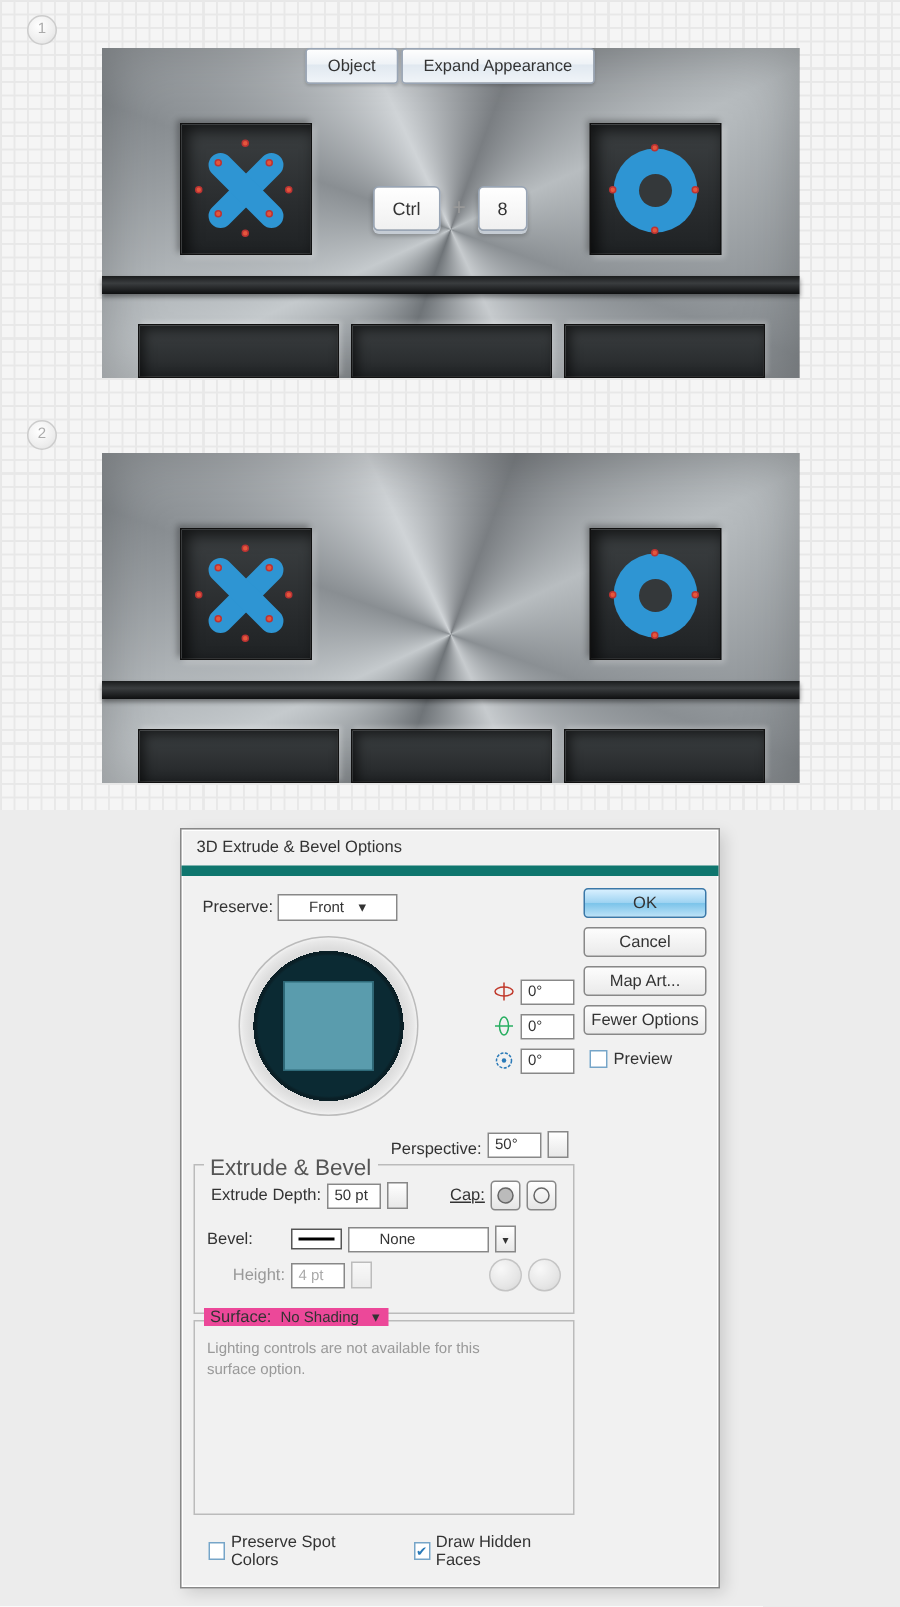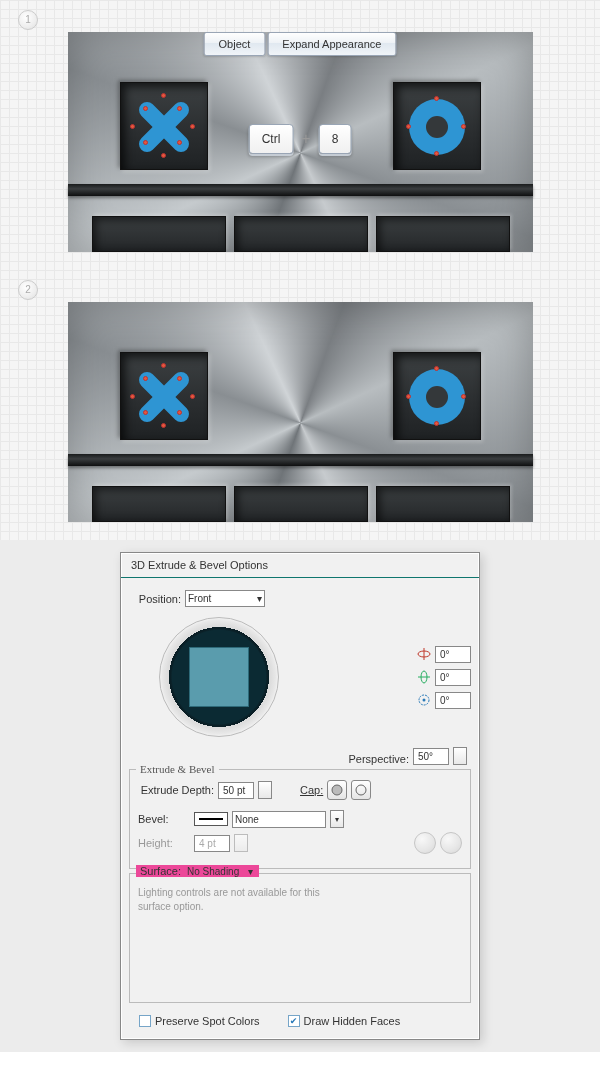--- a/index.html
+++ b/index.html
@@ -144,21 +144,21 @@
     width: 360px;
     margin: 0 auto;
     background: #f1f1f1;
     border: 1px solid #888;
     box-shadow: 0 0 0 1px #fff inset, 3px 3px 10px rgba(0,0,0,0.15);
   }
   .dialog-title {
     padding: 6px 10px;
     font-size: 11px;
     color: #333;
-    border-bottom: 1px solid #0f766e;
+    border-bottom: 7px solid #0f766e;
   }
   .dialog-body {
     display:flex;
     gap: 6px;
     padding: 8px;
   }
   .dialog-left { flex:1; }
   .dialog-right { width: 82px; display:flex; flex-direction:column; gap:6px; }
   .win-btn {
     background: linear-gradient(#fdfdfd,#eaeaea);
@@ -175,34 +175,34 @@
   .chk-row { display:flex; align-items:center; gap:4px; font-size:11px; margin-top:4px; padding-left:4px; }
   .chk { width:12px; height:12px; border:1px solid #76a5c8; background:#fff; display:inline-flex; align-items:center; justify-content:center; font-size:9px; color:#2a7ab8; }
   .fieldset {
     border: 1px solid #bbb;
     margin: 4px 0;
     padding: 6px 8px 10px 8px;
     position: relative;
   }
   .fieldset-label {
     position:absolute; top:-7px; left:6px;
-    background:#f1f1f1; padding:0 4px; font-size:11px; color:#555;font-family:Liberation Serif, serif;
+    background:#f1f1f1; padding:0 4px; font-size:15px; color:#555;
   }
   .row { display:flex; align-items:center; gap:4px; margin:4px 0; font-size:11px; }
   .row label { text-align:right; }
   .input {
     border:1px solid #888; background:#fff; font-size:10px;
     padding: 2px 4px; min-width:36px;
   }
   .arrow-btn {
     width:14px; height:18px; border:1px solid #888; background:linear-gradient(#fff,#e8e8e8);
     display:inline-block;
   }
   .dropdown {
-    border:1px solid #888; background:#fff; padding:2px 2px; font-size:10px; min-width:60px;
+    border:1px solid #888; background:#fff; padding:2px 20px; font-size:10px; min-width:60px;
     display:inline-flex; justify-content:space-between; align-items:center; gap:6px;
   }
   .track-cube {
     width: 120px; height: 120px;
     border-radius: 50%;
     margin: 6px auto 6px 30px;
     background: radial-gradient(circle at 50% 50%, #0b2a33 0 56%, #0a1f26 58% 60%, transparent 60%),
                 radial-gradient(circle at 50% 50%, #ddd 0 62%, #e8e8e8 68%, #fff 75%);
     border: 1px solid #bbb;
     position:relative;
@@ -301,21 +301,21 @@
   </div>
 </div>
 
 <div class="dialog-area">
   <div class="dialog">
     <div class="dialog-title">3D Extrude &amp; Bevel Options</div>
     <div class="dialog-body">
       <div class="dialog-left">
 
         <div class="row" style="margin-left:6px;">
-          <label style="width:46px;">Position:</label>
+          <label style="width:46px;">Preserve:</label>
           <div class="dropdown" style="min-width:80px;">
             <span>Front</span>
             <span>▾</span>
           </div>
         </div>
 
         <div style="display:flex; align-items:center; gap:8px;">
           <div class="track-cube">
             <div class="face"></div>
           </div>
@@ -376,21 +376,21 @@
           </div>
           <div class="row" style="margin-top:10px;">
             <label style="width:52px; text-align:left;">Bevel:</label>
             <div class="bevel-swatch"></div>
             <div class="dropdown" style="min-width:94px;">
               <span>None</span>
             </div>
             <div class="arrow-btn" style="display:flex;align-items:center;justify-content:center;font-size:8px;">▾</div>
           </div>
           <div class="row">
-            <label style="width:52px; text-align:left; color:#999;">Height:</label>
+            <label style="width:52px; text-align:right; color:#999;">Height:</label>
             <div class="input" style="color:#aaa;">4 pt</div>
             <div class="arrow-btn" style="opacity:0.5;"></div>
             <div style="flex:1"></div>
             <div class="light-btn"></div>
             <div class="light-btn"></div>
           </div>
         </div>
 
         <div class="fieldset" style="min-height:130px;">
           <div class="row" style="position:absolute; top:-9px; left:6px; background:#ec4899; padding:0 4px; margin:0;">
@@ -408,15 +408,25 @@
             <span class="chk"></span>
             <span>Preserve Spot Colors</span>
           </div>
           <div class="chk-row">
             <span class="chk">✔</span>
             <span>Draw Hidden Faces</span>
           </div>
         </div>
       </div>
 
+      <div class="dialog-right">
+        <div class="win-btn primary">OK</div>
+        <div class="win-btn">Cancel</div>
+        <div class="win-btn">Map Art...</div>
+        <div class="win-btn">Fewer Options</div>
+        <div class="chk-row">
+          <span class="chk"></span>
+          <span>Preview</span>
+        </div>
+      </div>
     </div>
   </div>
 </div>
 
 </body></html>

